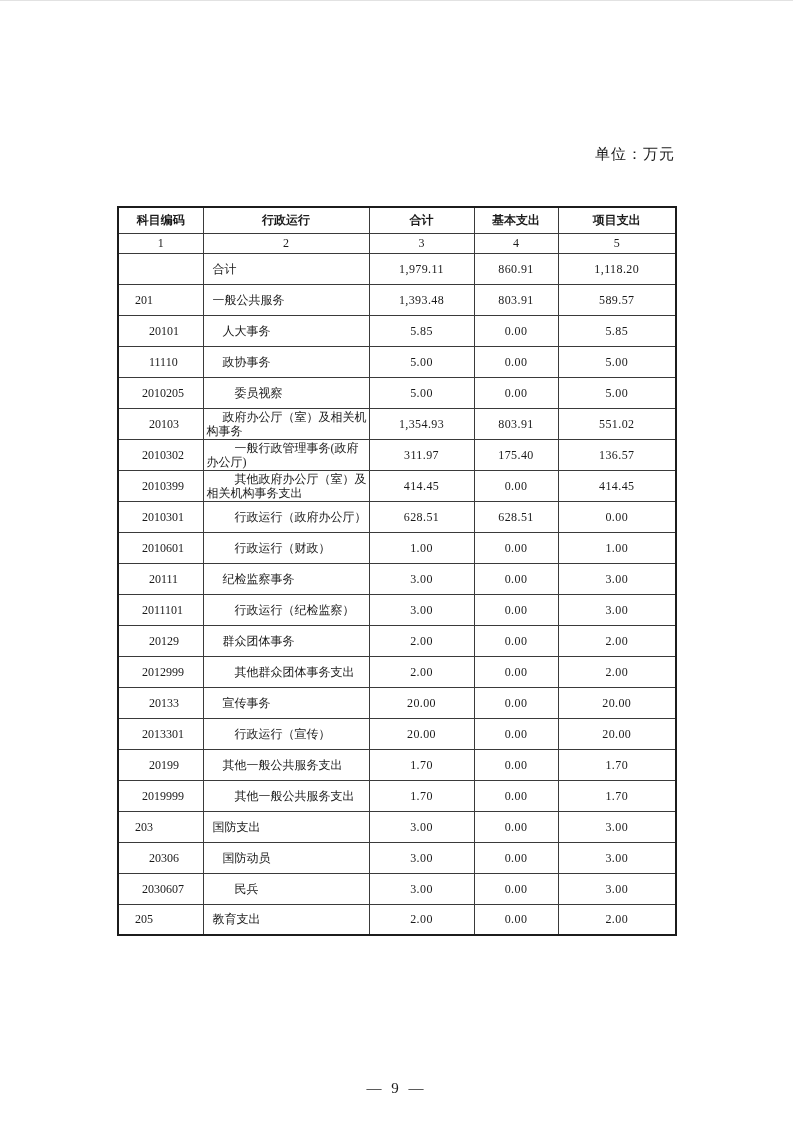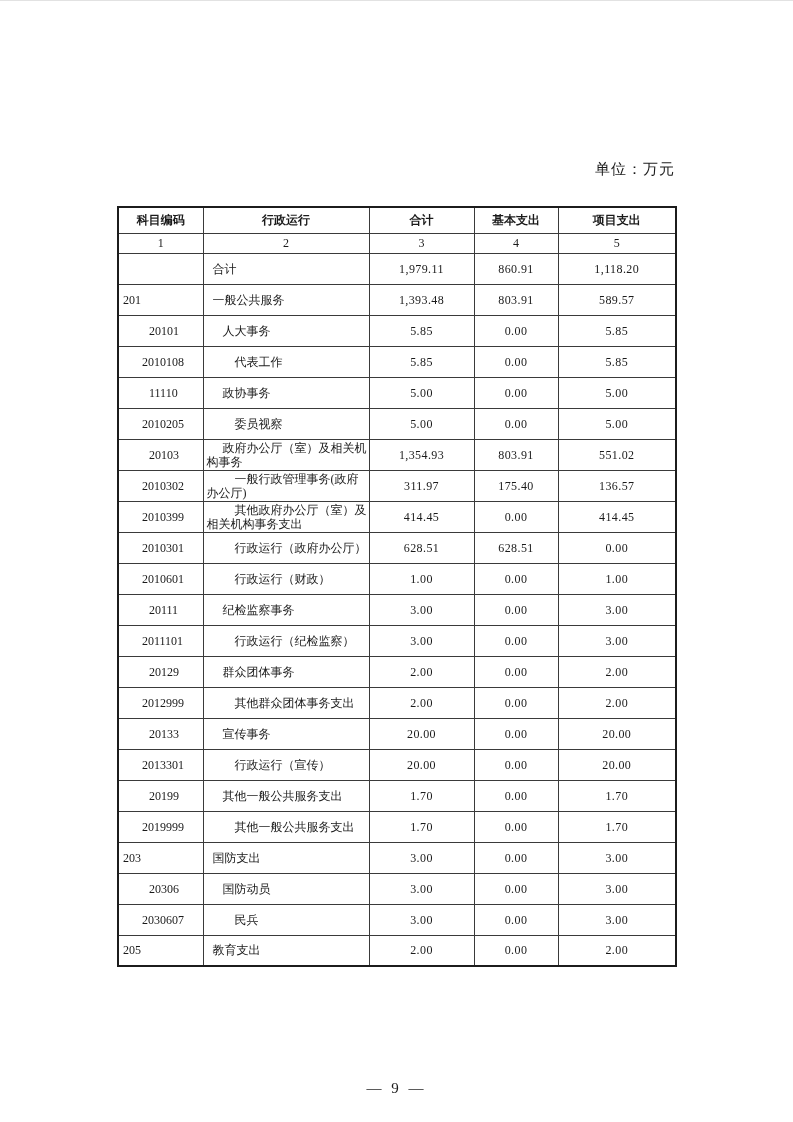--- a/index.html
+++ b/index.html
@@ -11,21 +11,21 @@
     font-family: "Liberation Serif", "DejaVu Serif", serif;
     color: #1a1a1a;
     overflow: hidden;
   }
   .scan-edge {
     position: absolute; top: 0; left: 0; right: 0; height: 1px;
     background: #e2e2e2;
   }
   .unit-line {
     position: absolute;
-    top: 160px;
+    top: 145px;
     left: 117px;
     width: 558px;
     text-align: right;
     font-size: 15px;
     letter-spacing: 1px;
   }
   table.budget-table {
     position: absolute;
     top: 206px;
     left: 117px;
@@ -42,21 +42,21 @@
     line-height: 14px;
     padding: 0;
     overflow: hidden;
   }
   tr.hdr-row { height: 26px; }
   tr.hdr-row th { text-align: center; font-size: 12px; font-weight: bold; }
   tr.num-row { height: 20px; }
   tr.num-row td { text-align: center; font-size: 12px; }
   tbody tr.data-row { height: 31px; }
   td.code { text-align: left; }
-  td.code.lvl0 { padding-left: 4px; }
+  td.code.lvl0 { padding-left: 16px; }
   td.code.lvl1 { padding-left: 30px; }
   td.code.lvl2 { padding-left: 23px; }
   td.name { text-align: left; padding: 1px 2px 1px 3px; word-break: break-all; }
   td.name.lvl0 { text-indent: 6px; }
   td.name.lvl1 { text-indent: 16px; }
   td.name.lvl2 { text-indent: 28px; }
   td.num { text-align: center; letter-spacing: 0.4px; }
   .page-footer {
     position: absolute;
     top: 1080px;
@@ -114,27 +114,20 @@
         <td class="num">589.57</td>
       </tr>
       <tr class="data-row">
         <td class="code lvl1">20101</td>
         <td class="name lvl1">人大事务</td>
         <td class="num">5.85</td>
         <td class="num">0.00</td>
         <td class="num">5.85</td>
       </tr>
       <tr class="data-row">
-        <td class="code lvl2">2010108</td>
-        <td class="name lvl2">代表工作</td>
-        <td class="num">5.85</td>
-        <td class="num">0.00</td>
-        <td class="num">5.85</td>
-      </tr>
-      <tr class="data-row">
         <td class="code lvl1">11110</td>
         <td class="name lvl1">政协事务</td>
         <td class="num">5.00</td>
         <td class="num">0.00</td>
         <td class="num">5.00</td>
       </tr>
       <tr class="data-row">
         <td class="code lvl2">2010205</td>
         <td class="name lvl2">委员视察</td>
         <td class="num">5.00</td>

